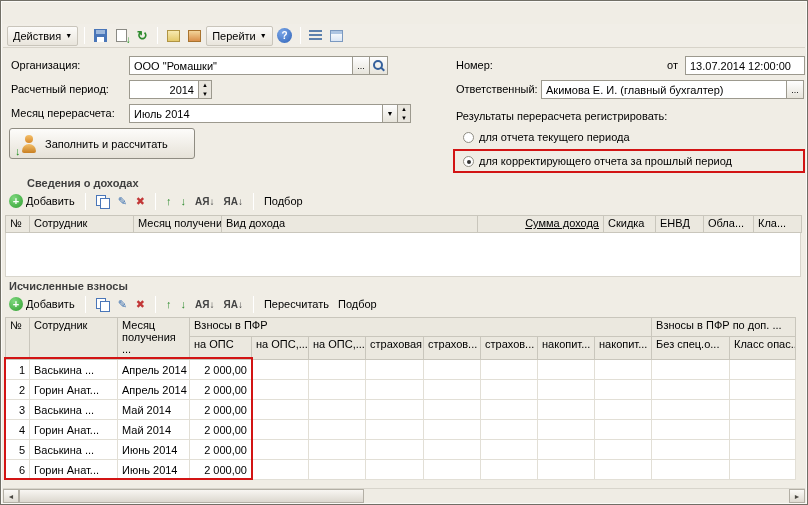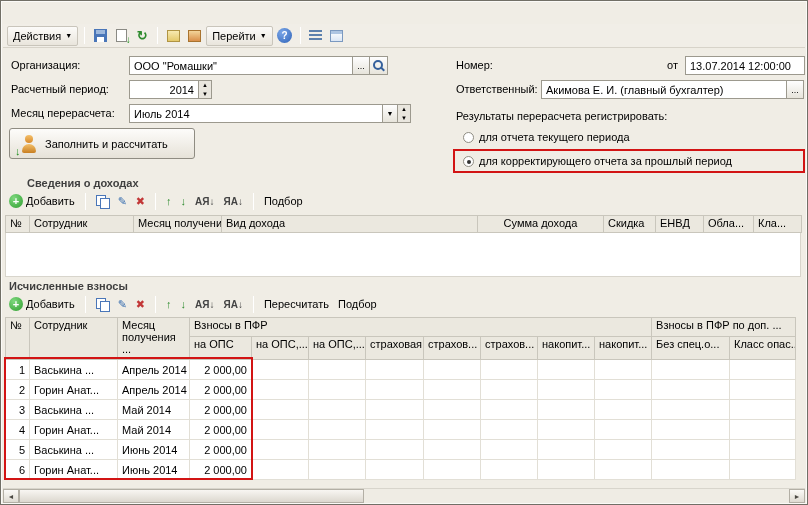--- a/index.html
+++ b/index.html
@@ -86,21 +86,21 @@
   .ico-copy::before { left:0; top:0; }
   .ico-copy::after { left:4px; top:3px; }
   .blue { color:#3a6fb0; }
   .red { color:#c23737; }
   .sort-ico { font-size:10px; font-weight:bold; color:#444; letter-spacing:0; }
 
   table { border-collapse:collapse; table-layout:fixed; background:#fff; }
   th { background:#ebe8df; border:1px solid #c9c6bc; font-weight:normal; text-align:left;
        padding:1px 4px; overflow:hidden; white-space:nowrap; font-size:11px; vertical-align:top; }
   th.wrap { white-space:normal; line-height:12px; }
-  th.rt { text-align:center; }
+  th.rt { text-align:right;text-decoration:underline; }
   td { border:1px solid #e2dfd6; padding:1px 4px; height:20px; overflow:hidden; white-space:nowrap; background:#fff; }
   td.rt { text-align:right; }
   .tbl-abs { position:absolute; }
   .empty-body { position:absolute; background:#fff; border:1px solid #d8d5cc; border-top:none; }
 
   
   .hscroll { position:absolute; left:2px; right:2px; top:487px; height:15px; background:#efece4;
              border-top:1px solid #d8d5cc; display:flex; align-items:stretch; }
   .sc-btn { width:16px; border:1px solid #b3afa5; background:linear-gradient(#fbfaf7,#dfdbd2);
             display:flex; align-items:center; justify-content:center; font-size:7px; color:#4c4a44; cursor:default; }

